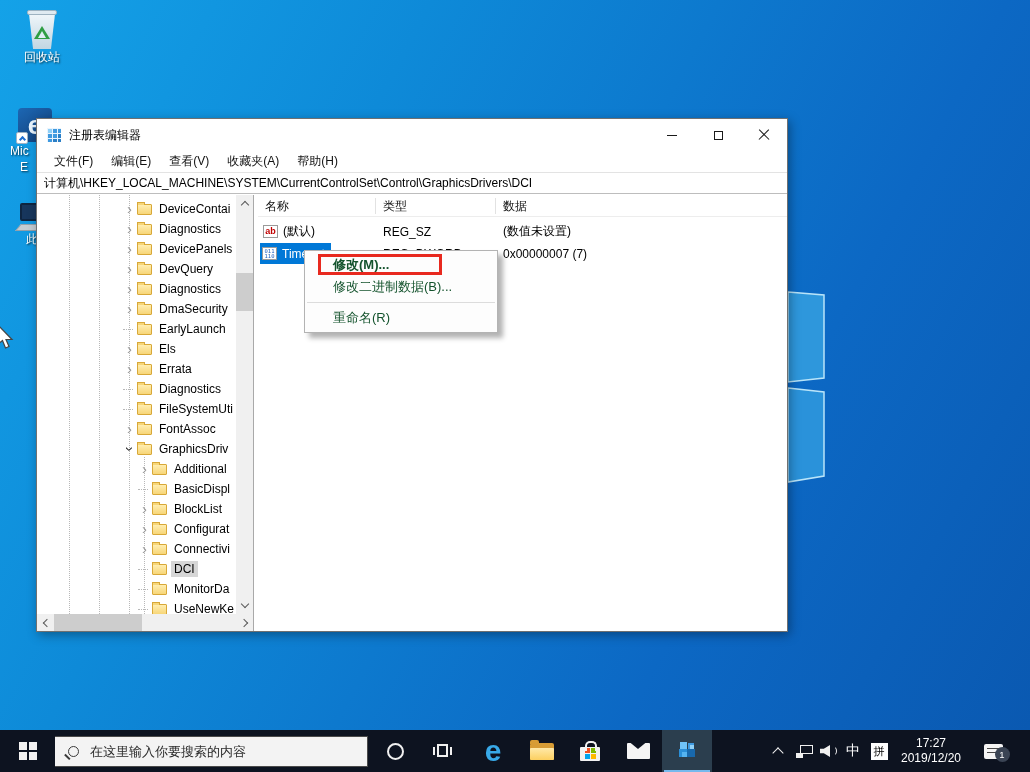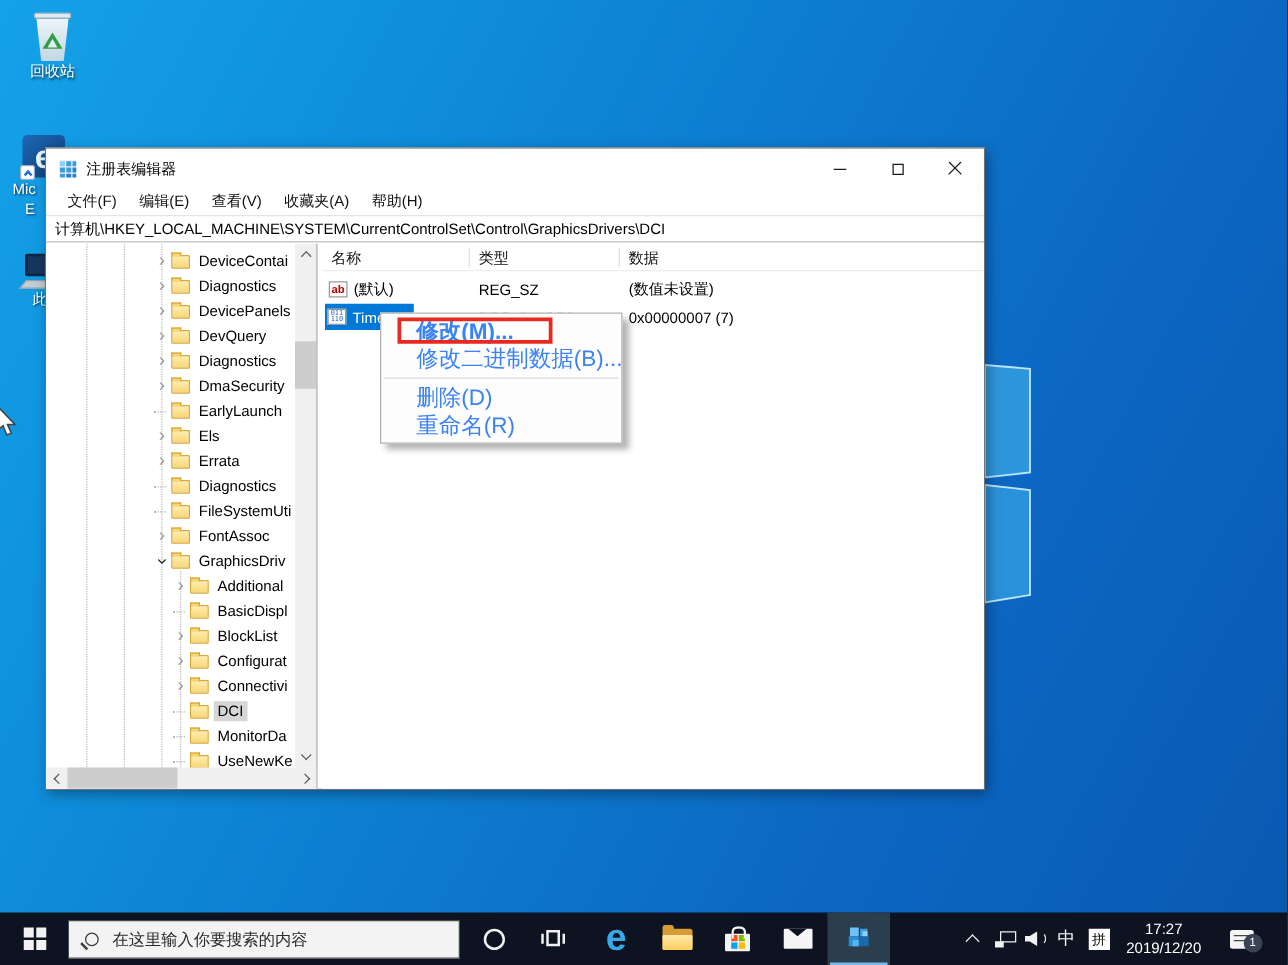--- a/index.html
+++ b/index.html
@@ -73,21 +73,21 @@
   .hsep{position:absolute;top:3px;width:1px;height:16px;background:#e2e2e2;}
   .lrow{position:absolute;left:0;width:100%;height:21px;font-size:12px;color:#000;text-decoration:underline;}
   .cell{position:absolute;top:0;height:21px;display:flex;align-items:center;white-space:nowrap;}
   .vicon{width:15px;height:13px;border:1px solid #9a9a9a;background:#fff;display:flex;flex-direction:column;align-items:center;justify-content:center;flex:none;margin-right:5px;}
   .ic-ab{color:#c00000;font-size:9px;font-weight:bold;line-height:9px;}
   .ic-bin{color:#1f5fbf;font-size:5.5px;line-height:5px;font-family:"DejaVu Sans Mono",monospace;}
   .namesel{background:#0078d7;color:#fff;padding:2px 6px 2px 2px;display:flex;align-items:center;}
   
   .cmenu{position:absolute;left:304px;top:250px;width:194px;background:#fdfdfd;border:1px solid #b3b3b3;
     box-shadow:5px 5px 5px rgba(0,0,0,.3);z-index:20;padding:3px 0;}
-  .citem{height:22px;line-height:22px;font-size:18px;color:#3b82f6;padding-left:28px;white-space:nowrap;}
+  .citem{height:22px;line-height:22px;font-size:13px;color:#14532d;padding-left:28px;white-space:nowrap;}
   .citem.bold{font-weight:bold;}
   .csep{border-top:1px solid #dcdcdc;margin:4px 2px;}
   .redbox{position:absolute;left:13px;top:3px;width:124px;height:21px;border:3px solid #e8291f;z-index:22;}
   
   .taskbar{position:absolute;left:0;bottom:0;width:1030px;height:42px;background:#0d1320;z-index:30;}
   .titem{position:absolute;top:0;height:42px;display:flex;align-items:center;justify-content:center;}
   .winlogo{display:grid;grid-template-columns:8px 8px;grid-template-rows:8px 8px;gap:1.5px;}
   .winlogo i{background:#f2f2f2;}
   .search{position:absolute;left:55px;top:736px;width:313px;height:31px;background:#f3f3f3;display:flex;align-items:center;z-index:31;border:1px solid #4a4a4a;border-left:none;}
   .mag{position:relative;width:11px;height:11px;border:1.6px solid #3a3a3a;border-radius:50%;margin:0 9px 0 13px;flex:none;}
@@ -370,21 +370,20 @@
           <div class="cell" style="left:245px;">0x00000007 (7)</div>
         </div>
       </div>
     </div>
   </div>
 
   <div class="cmenu">
     <div class="citem bold">修改(M)...</div>
     <div class="citem">修改二进制数据(B)...</div>
     <div class="csep"></div>
-    <div class="citem">删除(D)</div>
     <div class="citem">重命名(R)</div>
     <div class="redbox"></div>
   </div>
 
   <svg class="cursor" width="20" height="28">
     <path d="M1,1 L1,22 L6.5,17.5 L9.5,25 L13,23.5 L10,16.5 L16,16.5 Z" fill="#fff" stroke="#444" stroke-width="1.2"></path>
   </svg>
 
   <div class="taskbar">
     <div class="titem" style="left:8px;width:40px;">

